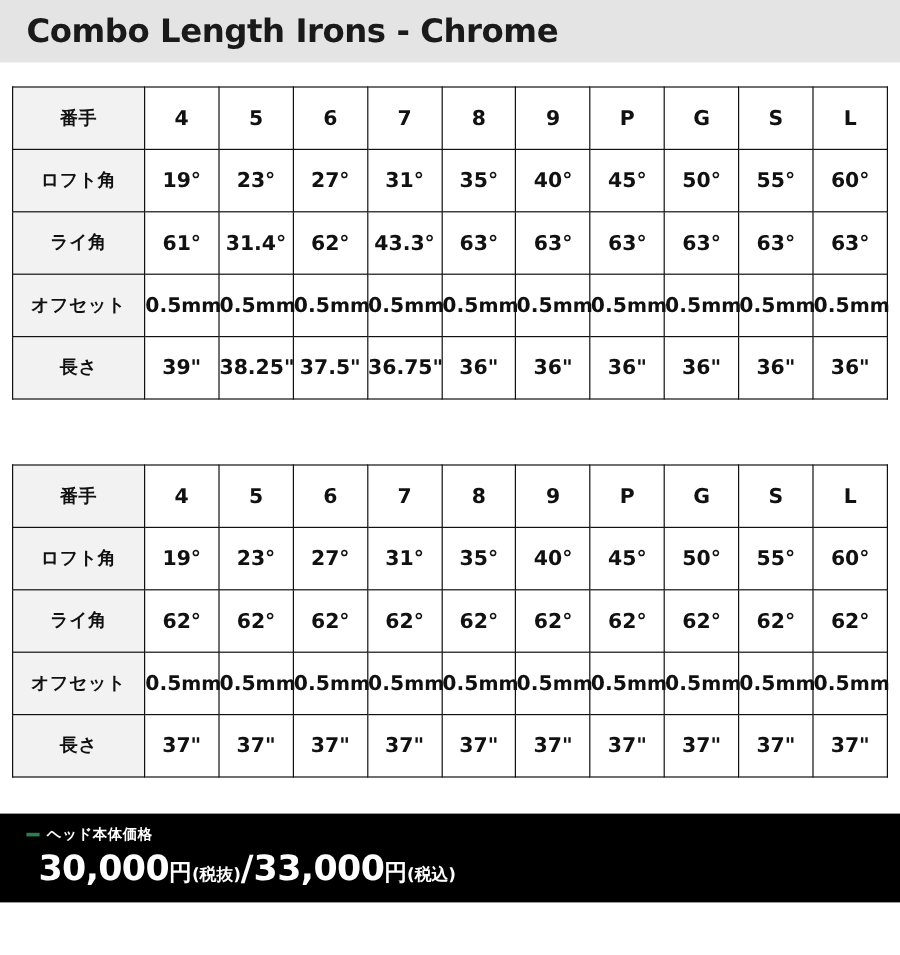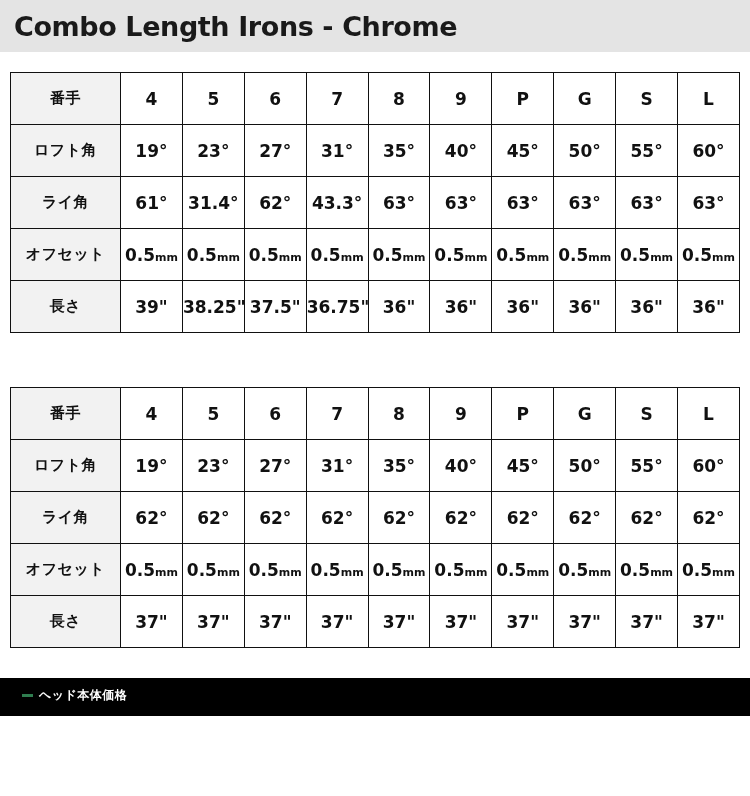--- a/index.html
+++ b/index.html
@@ -20,21 +20,21 @@
     height: 796px;
     position: relative;
   }
 
   
   .section-heading {
     background: #e4e4e4;
     height: 52px;
     display: flex;
     align-items: center;
-    padding-left: 14px;
+    padding-left: 22px;
   }
   .section-heading .htext {
     font-size: 27px;
     font-weight: bold;
     letter-spacing: -0.4px;
     color: #1a1a1a;
     font-family: "DejaVu Sans", sans-serif;
   }
 
   
@@ -65,21 +65,21 @@
   table.spec tbody tr { height: 52px; }
   table.spec tbody tr.hdr { height: 52px; }
   table.spec td.val {
     font-size: 17px;
     font-family: "DejaVu Sans", sans-serif;
   }
   table.spec tr.hdr td.val {
     font-size: 17px;
   }
   .unit-mm {
-    font-size: 11px;
+    font-size: 16px;
     vertical-align: baseline;
   }
 
   
   .gap { height: 22px; }
 
   
   .price-block {
     background: #000000;
     color: #ffffff;
@@ -280,15 +280,18 @@
         </tr>
       </tbody>
     </table>
   </div>
 
   <div class="price-block">
     <div class="price-label">
       <span class="dash"></span>
       <span>ヘッド本体価格</span>
     </div>
+    <div class="price-value">
+      <span class="big">30,000</span><span class="yen">円</span><span class="tax">(税抜)</span><span class="slash">/</span><span class="big">33,000</span><span class="yen">円</span><span class="tax">(税込)</span>
+    </div>
   </div>
 
 </div>
 
 </body></html>

